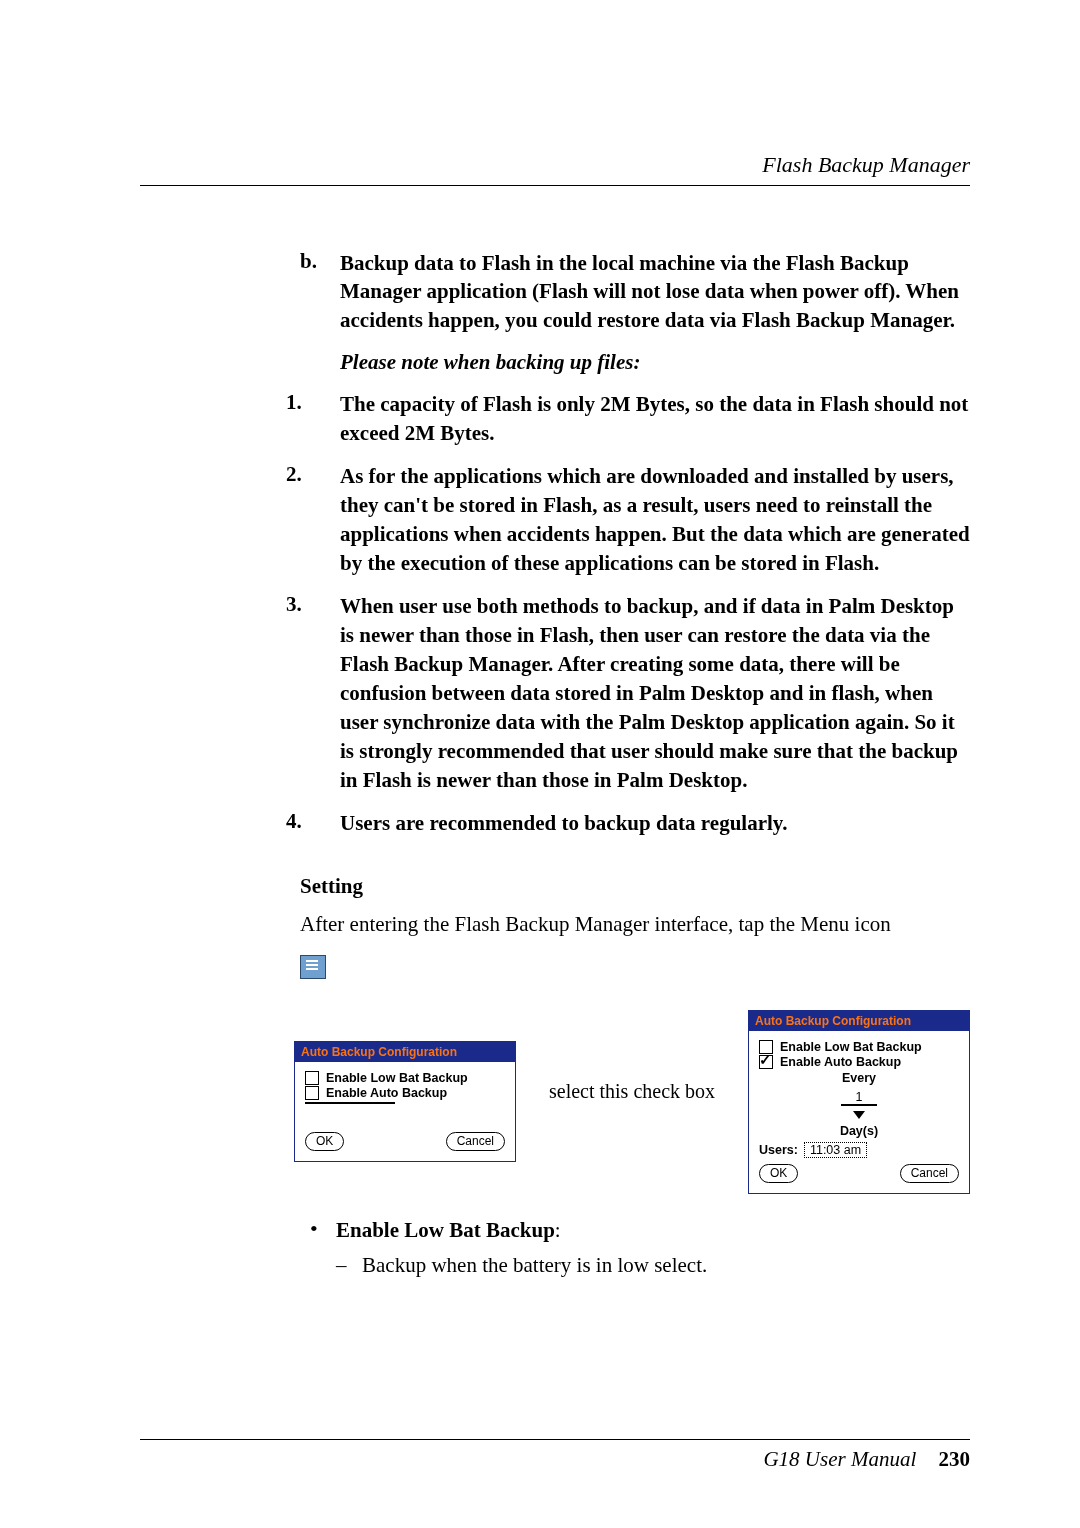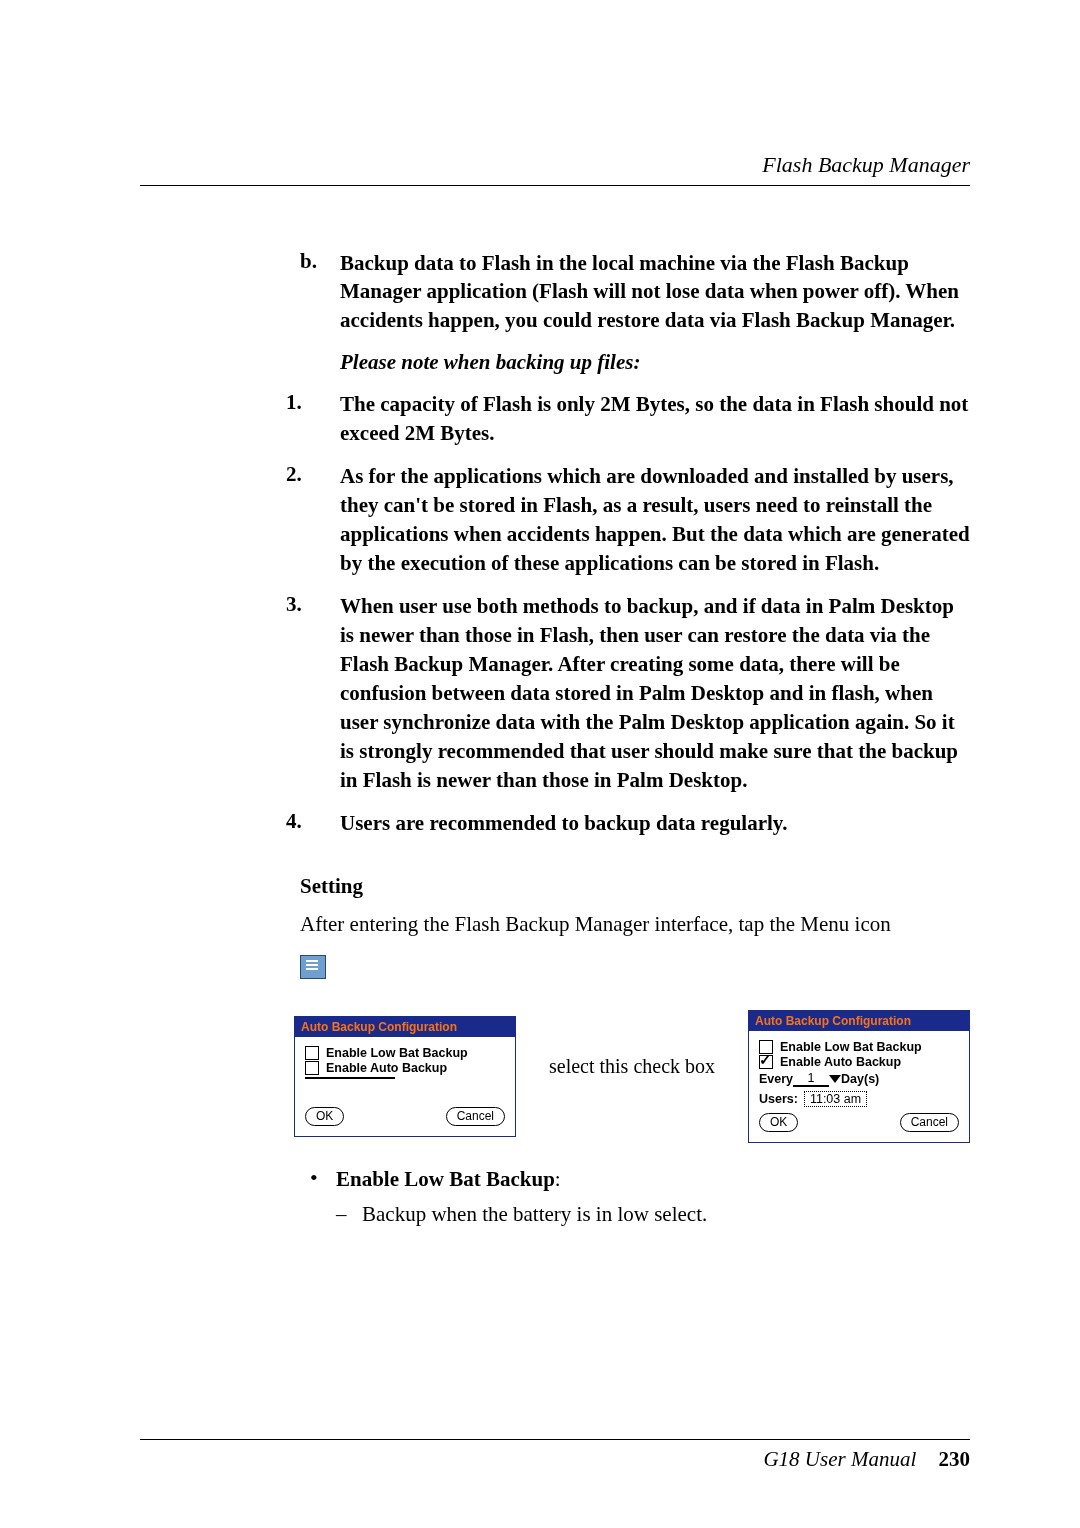--- a/index.html
+++ b/index.html
@@ -142,23 +142,24 @@
   .mid-label {
     font-size: 20px;
     flex: 1;
     text-align: center;
     position: relative;
     top: -10px;
   }
   .midwrap { display: flex; flex-direction: column; align-items: center; flex: 1; }
   .midwrap .label-and-arrow { display: flex; align-items: flex-start; }
   .every-row {
-    display: flex; align-items: center; 
+    display: flex; align-items: center; gap: 5px;
     font-weight: bold; font-size: 12.5px;
     margin-top: 2px;
+    flex-direction: column;
   }
   .num-box {
     border-bottom: 2px solid #000;
     padding: 0 4px;
     min-width: 28px;
     text-align: center;
     font-weight: normal;
   }
   .drop-tri {
     width: 0; height: 0;

